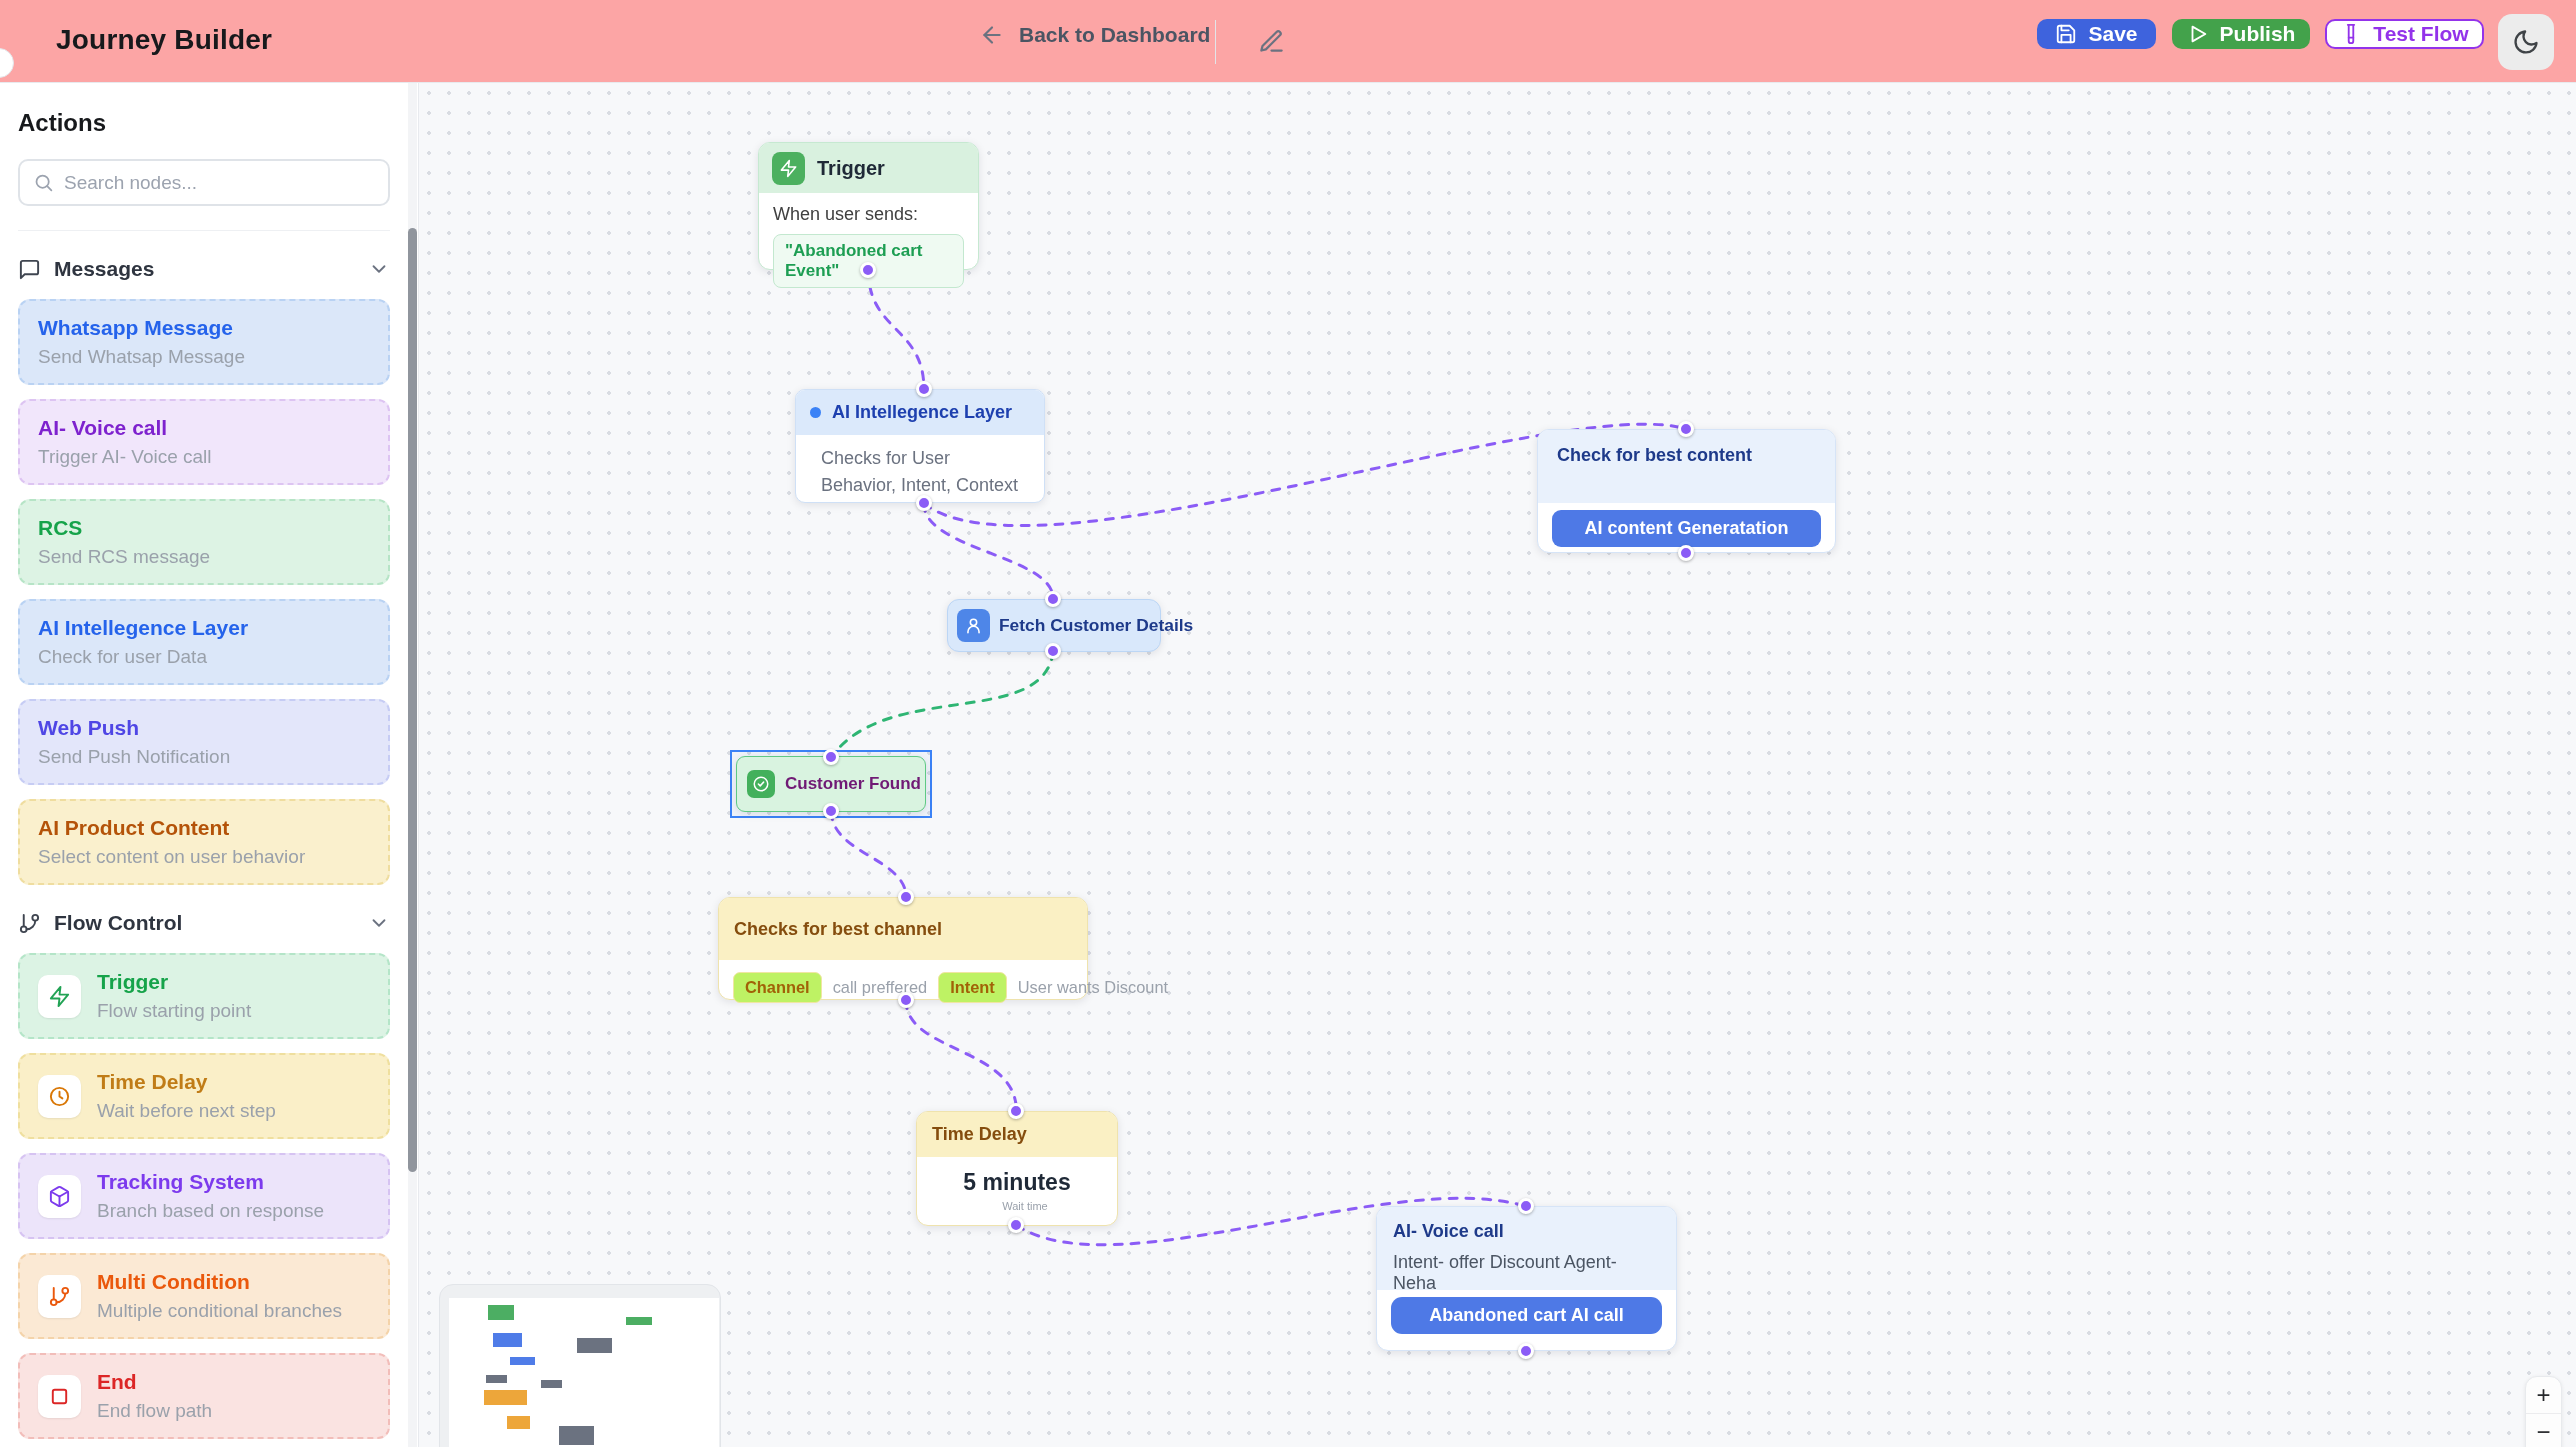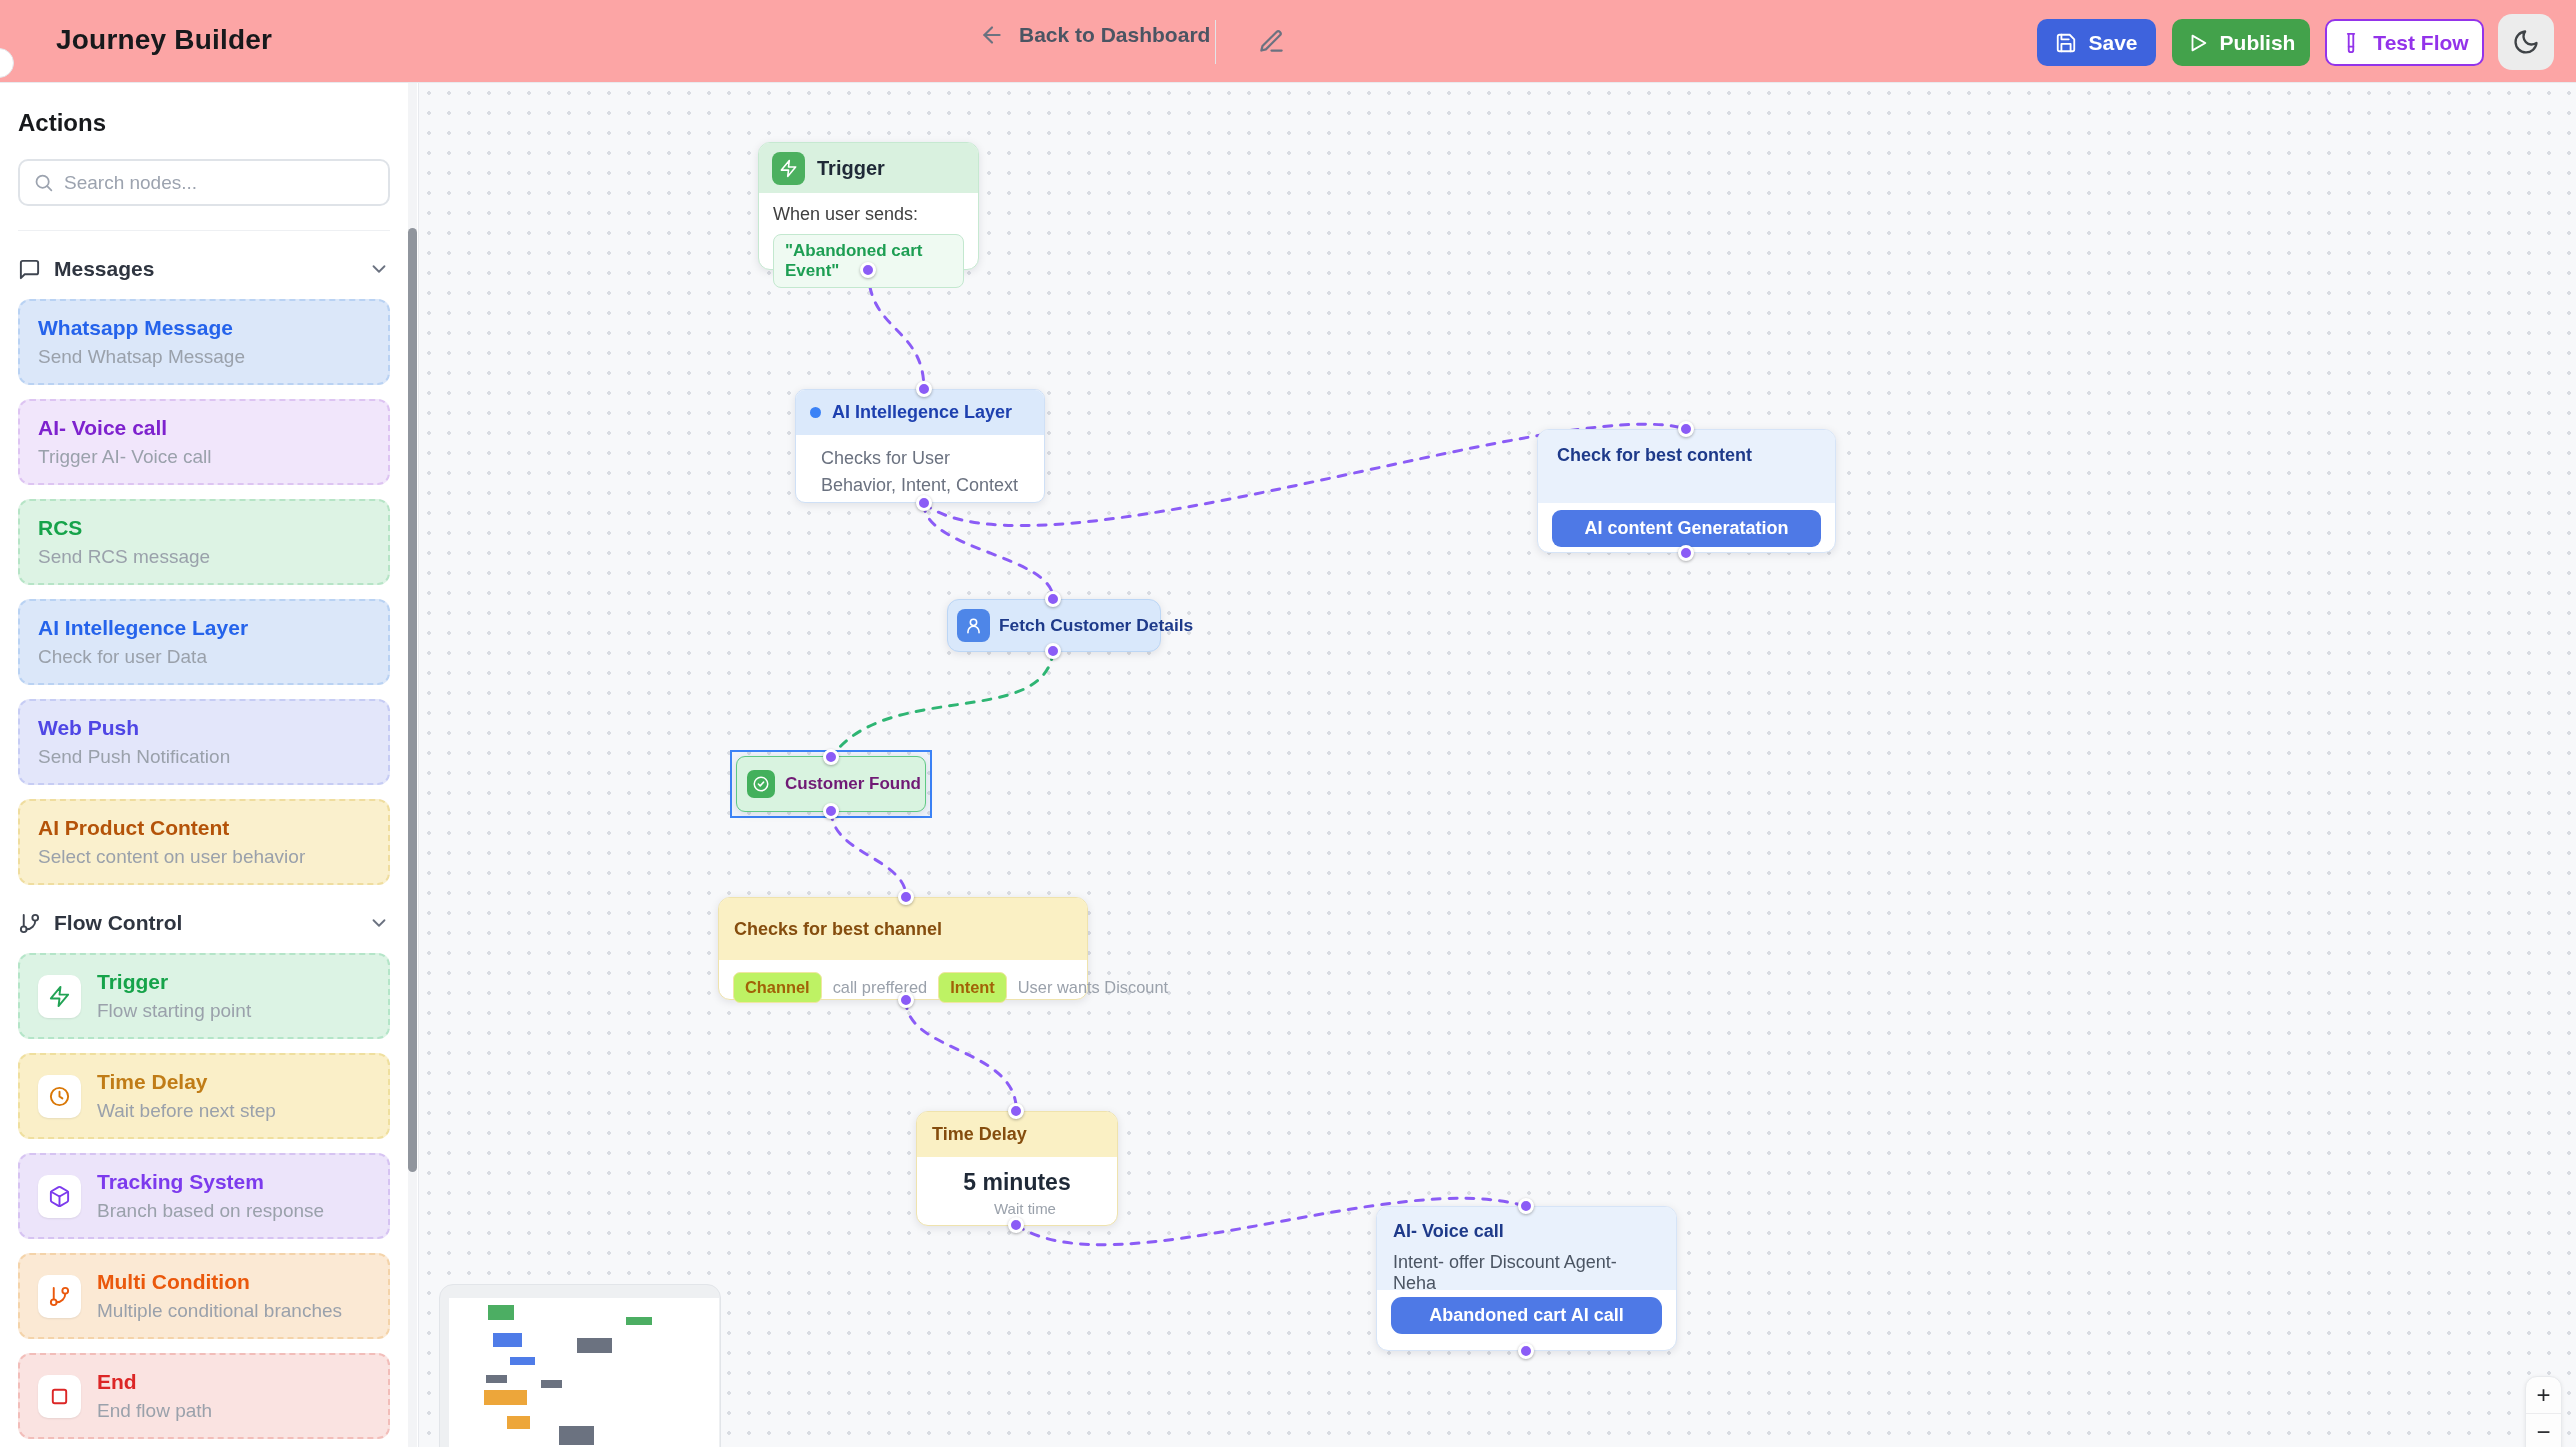--- a/index.html
+++ b/index.html
@@ -7,21 +7,21 @@
 
   
   #header { position:absolute; left:0; top:0; width:2576px; height:83px; background:#fca5a5; border-bottom:1px solid #e8eaee; z-index:20; }
   .app-title { position:absolute; left:56px; top:24px; font-size:28px; font-weight:bold; color:#17191c; letter-spacing:0.2px; }
   .edge-circle { position:absolute; left:-16px; top:48px; width:30px; height:30px; border-radius:50%; background:#fff; border:1px solid #e3e6ea; }
   .back-btn { position:absolute; left:979px; top:22px; display:flex; align-items:center; gap:14px; color:#4b5563; font-size:21px; font-weight:600; cursor:pointer; }
   .back-btn svg { width:26px; height:26px; stroke:#6b7280; }
   .hdr-divider { position:absolute; left:1215px; top:20px; width:1px; height:44px; background:#e2e5e9; }
   .edit-btn { position:absolute; left:1258px; top:28px; width:30px; height:30px; color:#6b7280; cursor:pointer; }
   .edit-btn svg { width:27px; height:27px; stroke:#6b7280; }
-  .hdr-btn { position:absolute; top:19px; height:47px; border-radius:10px; display:flex; align-items:center; justify-content:center; gap:11px; font-size:21px; font-weight:600; cursor:pointer; border:none; }
+  .hdr-btn { position:absolute; top:19px; height:30px; border-radius:10px; display:flex; align-items:center; justify-content:center; gap:11px; font-size:21px; font-weight:600; cursor:pointer; border:none; }
   .hdr-btn svg { width:22px; height:22px; }
   #save-btn { left:2037px; width:119px; background:#3e63dd; color:#fff; }
   #publish-btn { left:2172px; width:138px; background:#43a24b; color:#fff; }
   #testflow-btn { left:2325px; width:159px; background:#fff; color:#9333ea; border:2px solid #9333ea; }
   #theme-btn { position:absolute; left:2498px; top:14px; width:56px; height:56px; border-radius:14px; background:#ececec; display:flex; align-items:center; justify-content:center; cursor:pointer; }
   #theme-btn svg { width:28px; height:28px; stroke:#3f4347; }
 
   
   #sidebar { position:absolute; left:0; top:83px; width:419px; height:1364px; background:#fff; border-right:1px solid #e8eaee; z-index:10; overflow:hidden; }
   .sb-inner { position:absolute; left:18px; right:28px; top:0; }
@@ -109,21 +109,21 @@
   #node-channel .nbody { display:flex; align-items:center; gap:11px; padding:12px 14px; }
   .chan-badge { padding:5px 11px; background:#bef264; border:1px solid #f0e6a2; border-radius:7px; font-size:16.4px; font-weight:bold; color:#a16207; }
   .chan-text { font-size:16.4px; color:#9aa1ab; white-space:nowrap; }
 
   
   #node-delay { left:497px; top:1028px; width:202px; height:115px; border:1px solid #efe3ad; }
   #node-delay .nhdr { height:45px; background:#faf0c4; border-radius:11px 11px 0 0; display:flex; align-items:center; padding:0 15px; }
   #node-delay .ntitle { font-size:18px; font-weight:bold; color:#854d0e; }
   #node-delay .nbody { text-align:center; padding-top:12px; }
   #node-delay .val { font-size:23px; font-weight:bold; color:#1f2937; }
-  #node-delay .cap { font-size:15px; color:#9aa1ab; margin-top:4px;padding-left:16px; }
+  #node-delay .cap { font-size:11px; color:#9aa1ab; margin-top:4px;padding-left:16px; }
 
   
   #node-voice { left:957px; top:1123px; width:301px; height:145px; border:1px solid #d6e4f7; }
   #node-voice .nhdr { height:83px; background:#e9f1fc; border-radius:11px 11px 0 0; padding:14px 16px 0; }
   #node-voice .ntitle { font-size:18px; font-weight:bold; color:#1e3a8a; }
   #node-voice .ndesc { font-size:18px; color:#4b5563; margin-top:10px; }
   #node-voice .node-btn { border-radius:11px; }
 
   
   #minimap { position:absolute; left:20px; top:1201px; width:282px; height:258px; background:#eef0f2; border:1px solid #e2e5e9; border-radius:14px; z-index:8; }

